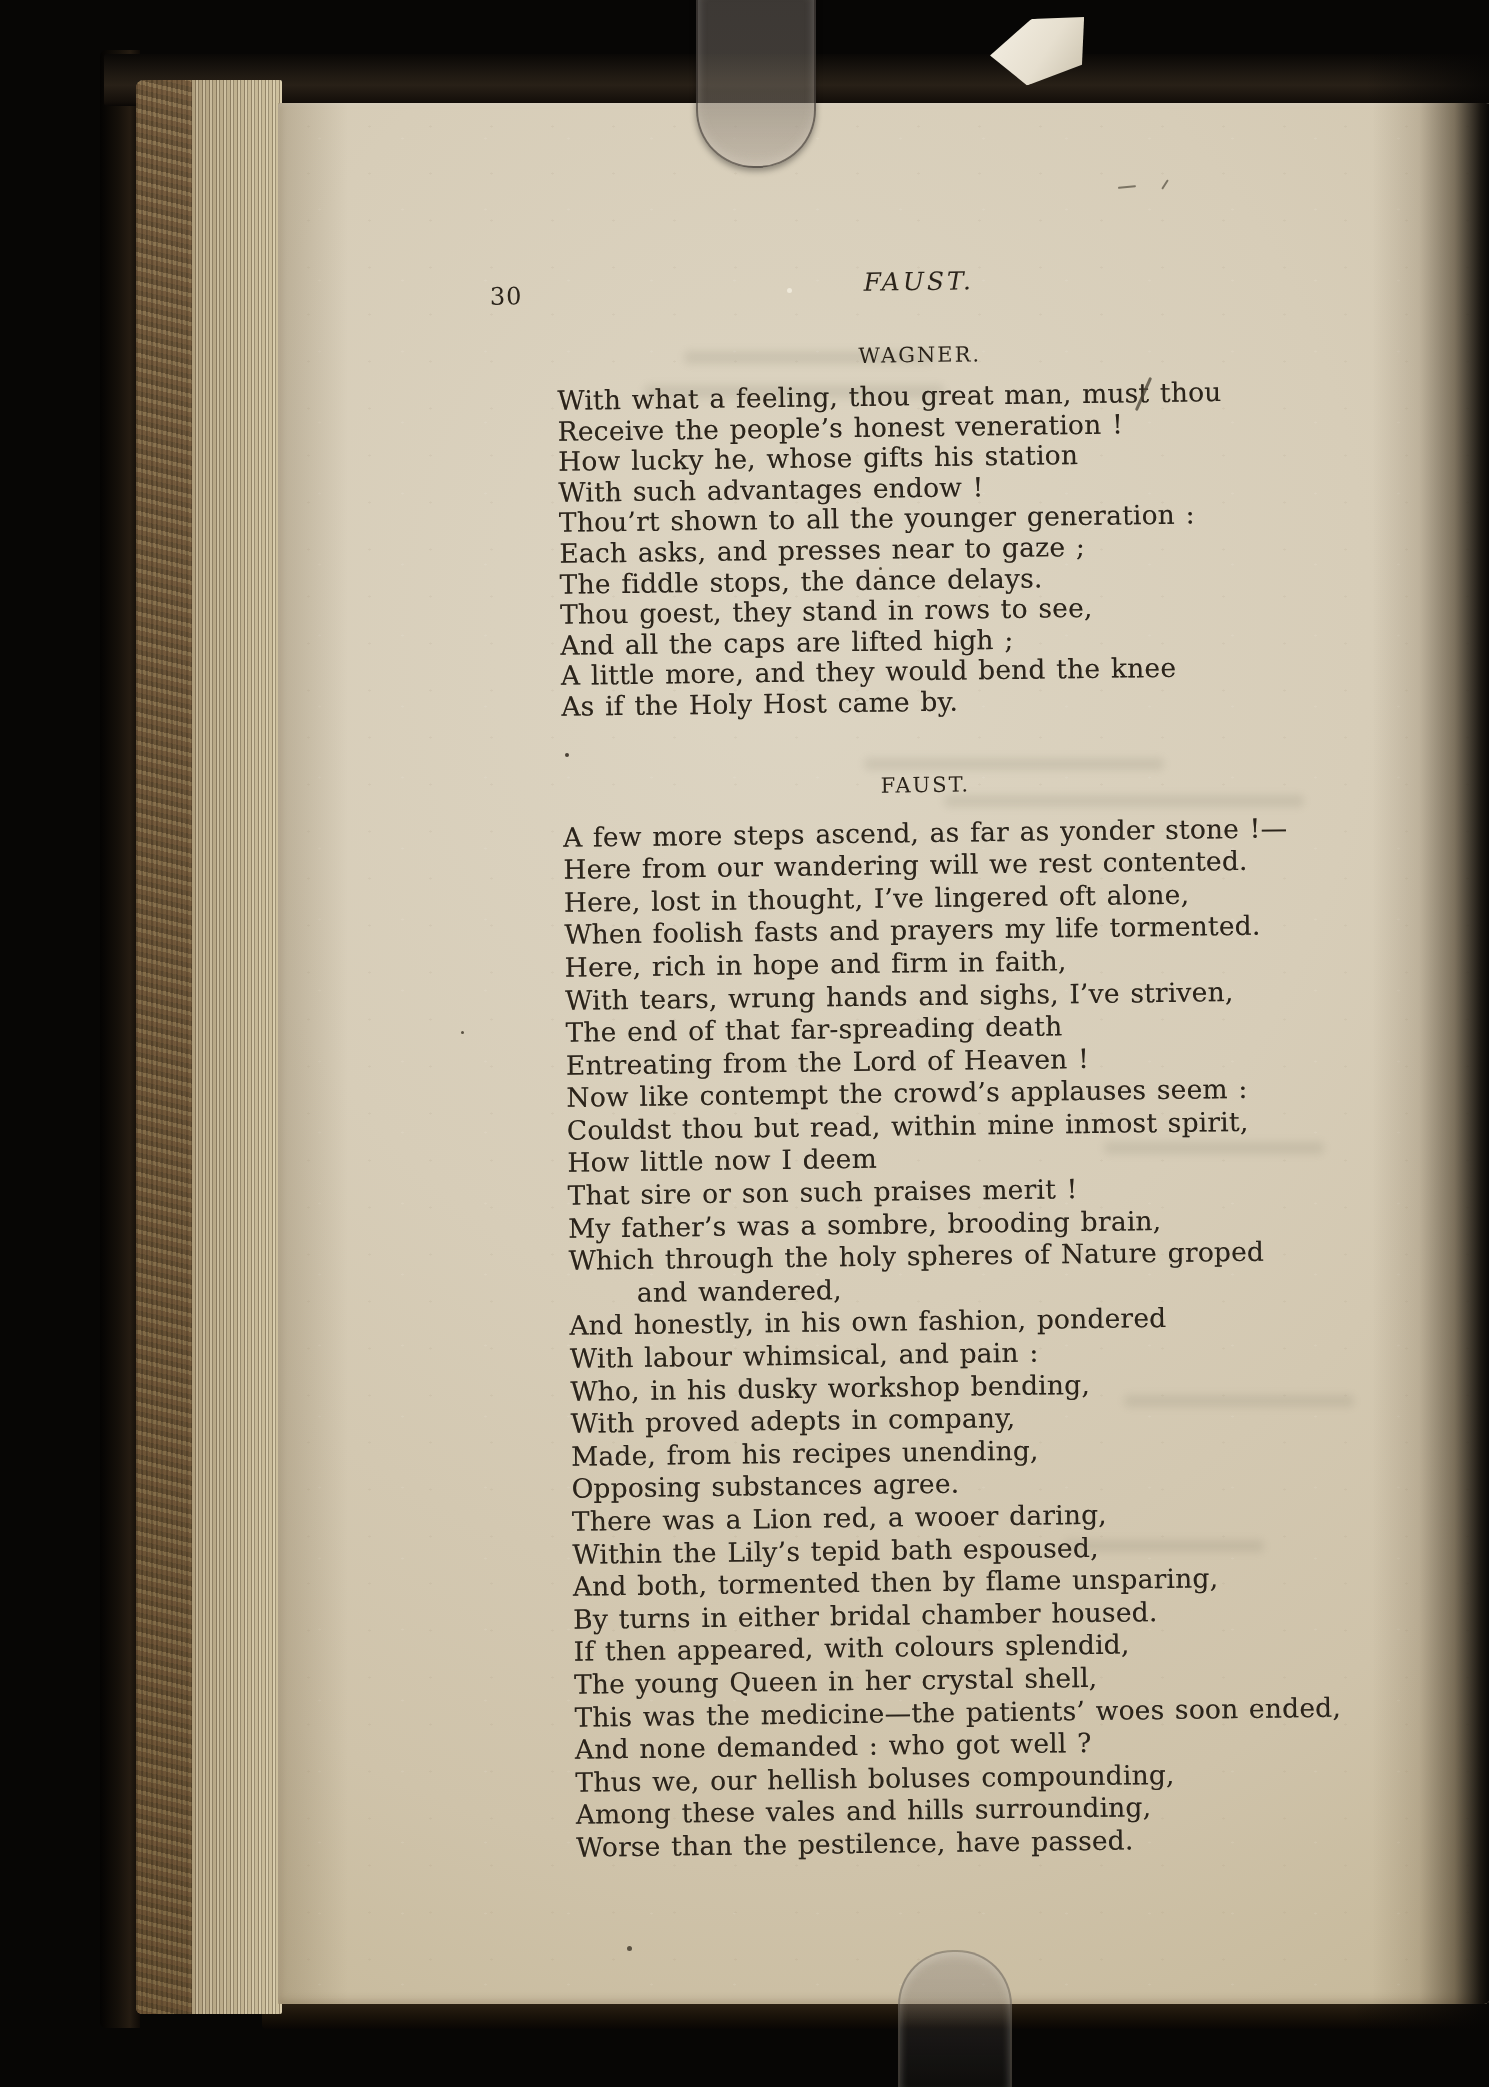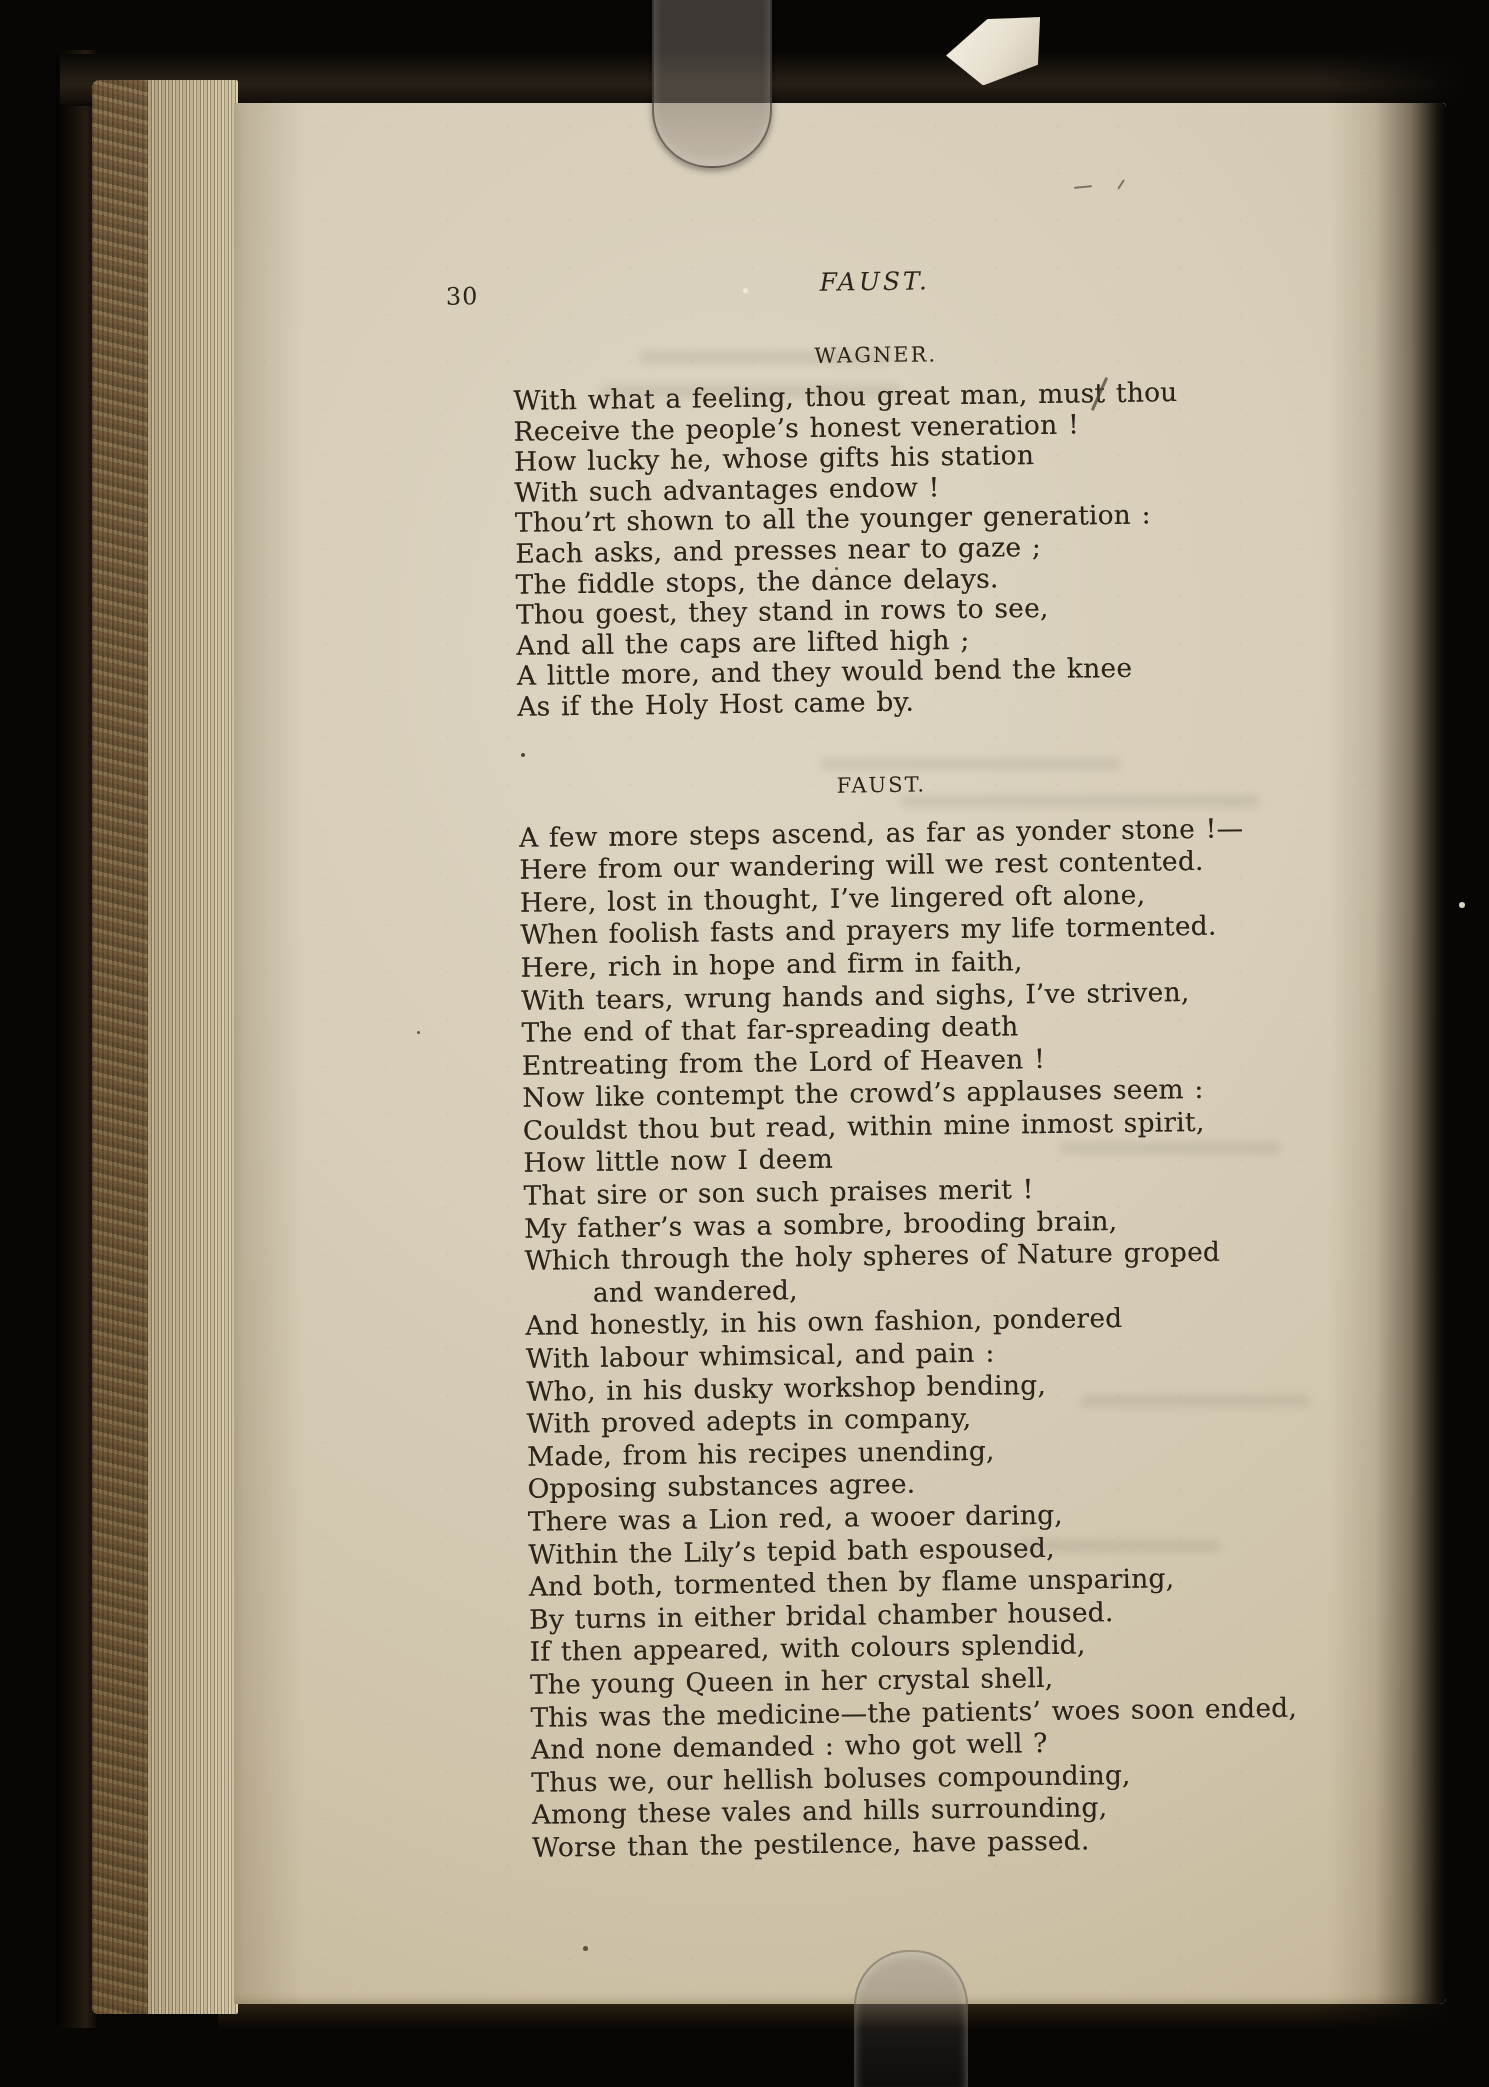--- a/index.html
+++ b/index.html
@@ -1,18 +1,18 @@
 <!DOCTYPE html>
 <html style="--paper: #ddd5c3; --ink: #2b241b;"><head>
 <meta charset="utf-8">
 <style>
   html,body{margin:0;padding:0;background:#070605;}
   body{width:1489px;height:2087px;position:relative;overflow:hidden;
        font-family:"DejaVu Serif","Liberation Serif",serif;}
-  .scene{position:absolute;inset:0;}
+  .scene{position:absolute;inset:0;margin-left:44px;}
 
   
   .cover-top{position:absolute;left:60px;top:54px;width:1402px;height:52px;border-radius:3px;
     background:linear-gradient(180deg,#0a0806 0%,#1f1912 40%,#282017 60%,#140f0a 92%,#0a0705 100%);}
   .cover-top::after{content:"";position:absolute;right:0;top:0;bottom:0;width:140px;
     background:linear-gradient(90deg,rgba(7,6,5,0),#070605);}
   .cover-left{position:absolute;left:56px;top:50px;width:40px;height:1978px;border-radius:6px 0 0 6px;
     background:linear-gradient(90deg,#040302 0%,#15100a 45%,#251c12 75%,#0e0a06 100%);}
   .cover-bottom{position:absolute;left:218px;top:2001px;width:1232px;height:28px;border-radius:0 0 4px 4px;
     background:linear-gradient(180deg,#2e2315 0%,#191209 55%,#090604 100%);}

